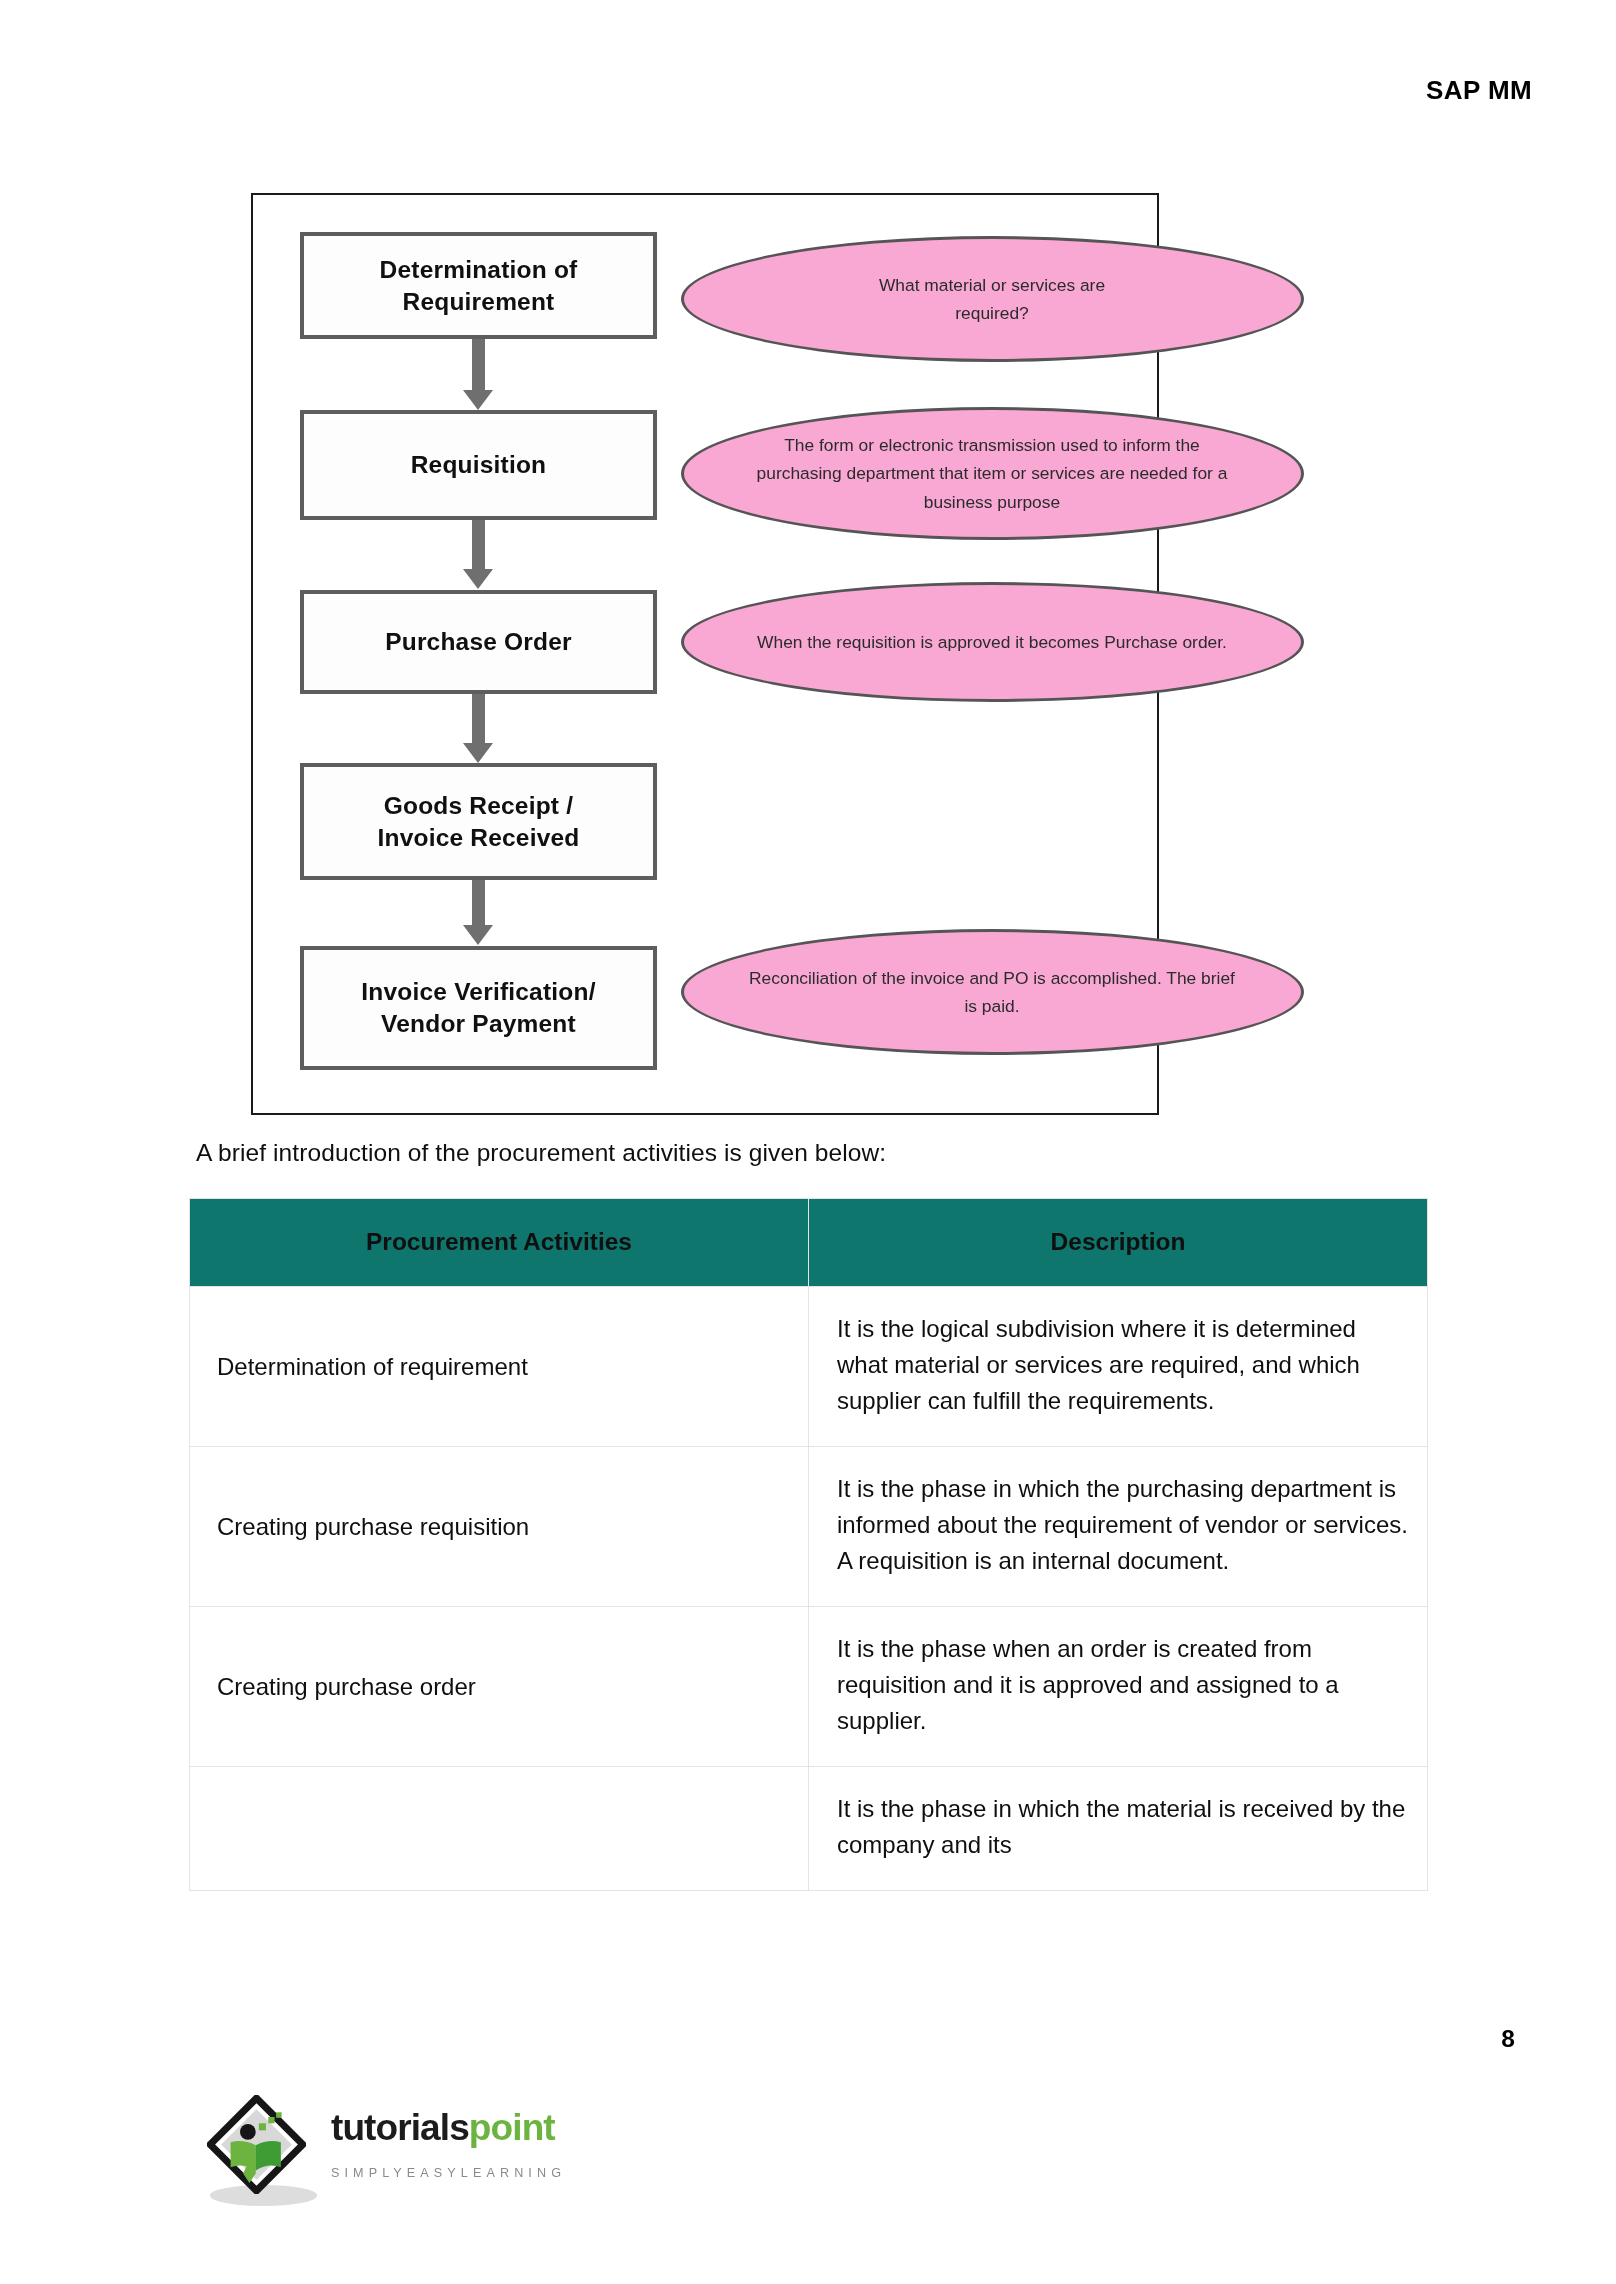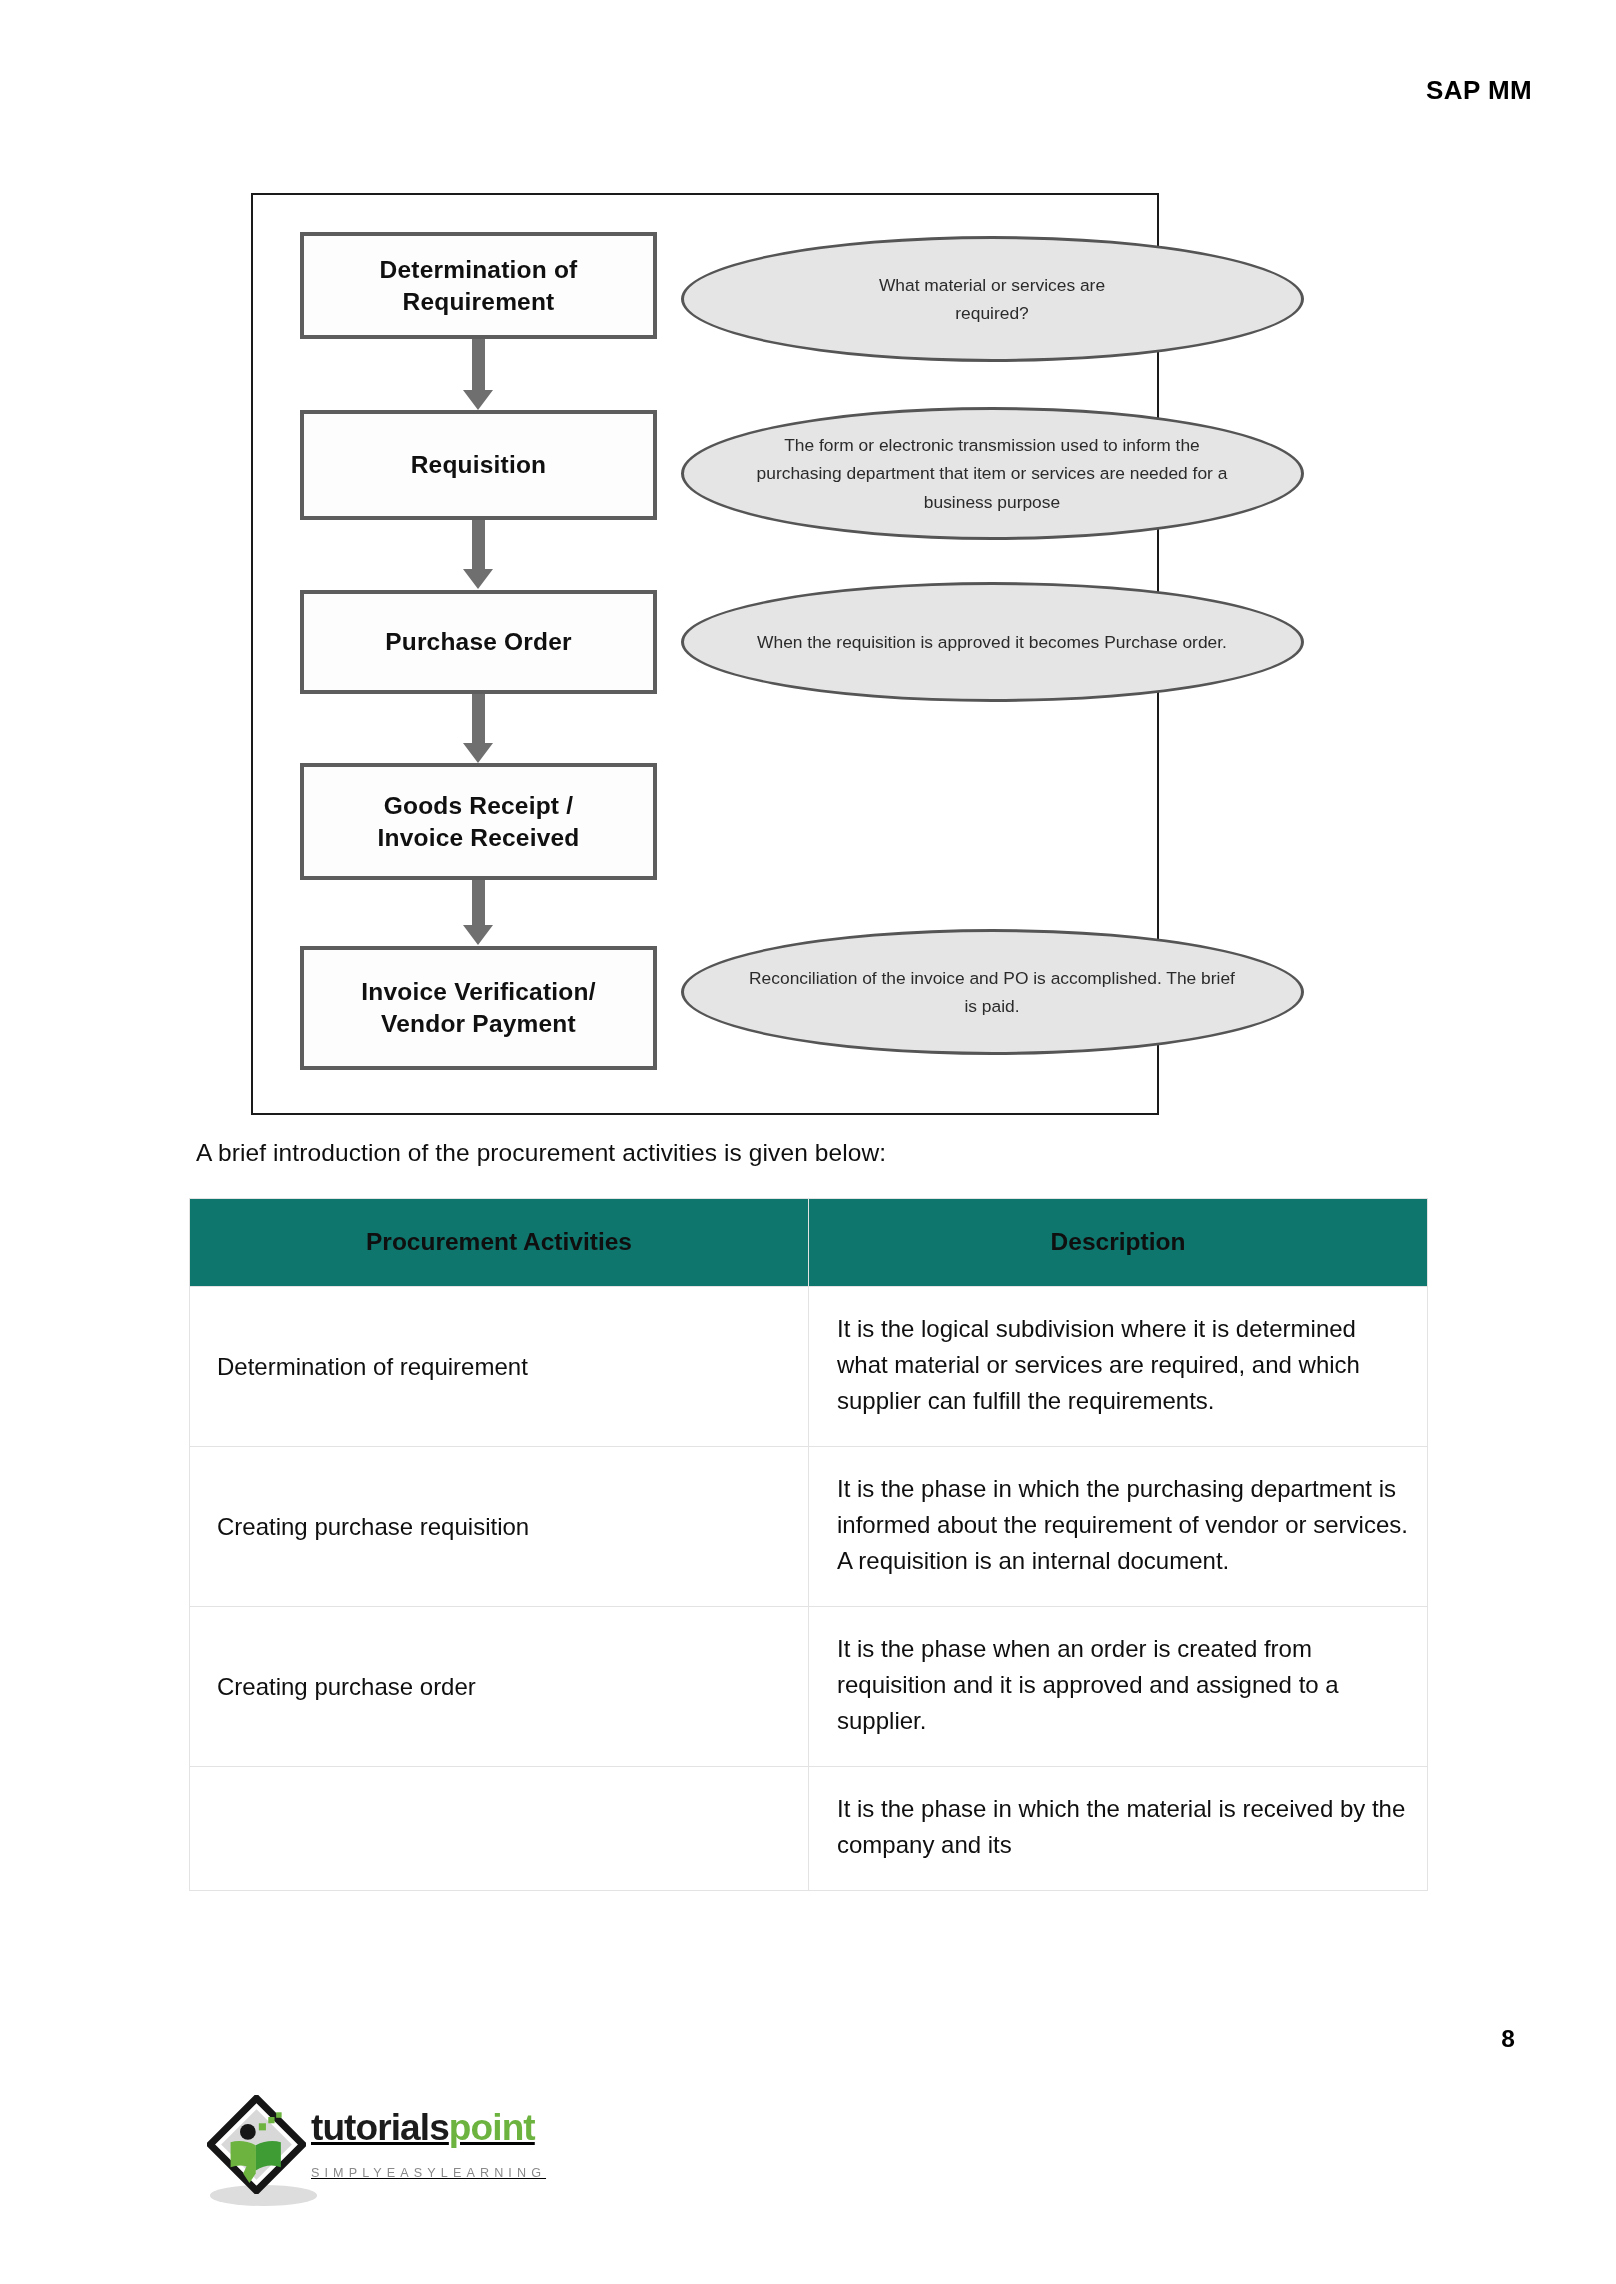--- a/index.html
+++ b/index.html
@@ -107,21 +107,21 @@
     top: 0;
     width: 679px;
     height: 100%;
   }
   .flow-ellipse {
     position: absolute;
     left: 9.5px;
     width: 623px;
     border: 3.2px solid #555555;
     border-radius: 50%;
-    background: #e5e5e5;
+    background: #f9a8d4;
     box-sizing: border-box;
     display: flex;
     align-items: center;
     justify-content: center;
     text-align: center;
     font-size: 17.4px;
     line-height: 1.62;
     color: #2b2b2b;
   }
   .flow-ellipse span { display: block; padding: 0 62px; }
@@ -205,23 +205,22 @@
     position: absolute;
     left: 3.2px;
     top: 95px;
     width: 107px;
     height: 20.5px;
     border-radius: 50%;
     background: #dddddd;
   }
   .logo-wordmark {
     position: absolute;
-    left: 104px;
+    left: 124px;
     top: 19px;
-    text-decoration: underline;
   }
   .wm-main {
     font-size: 37px;
     font-weight: bold;
     letter-spacing: -0.9px;
     line-height: 1;
   }
   .wm-tut { color: #1c1c1c; }
   .wm-point { color: #6cb33f; }
   .wm-tag {

